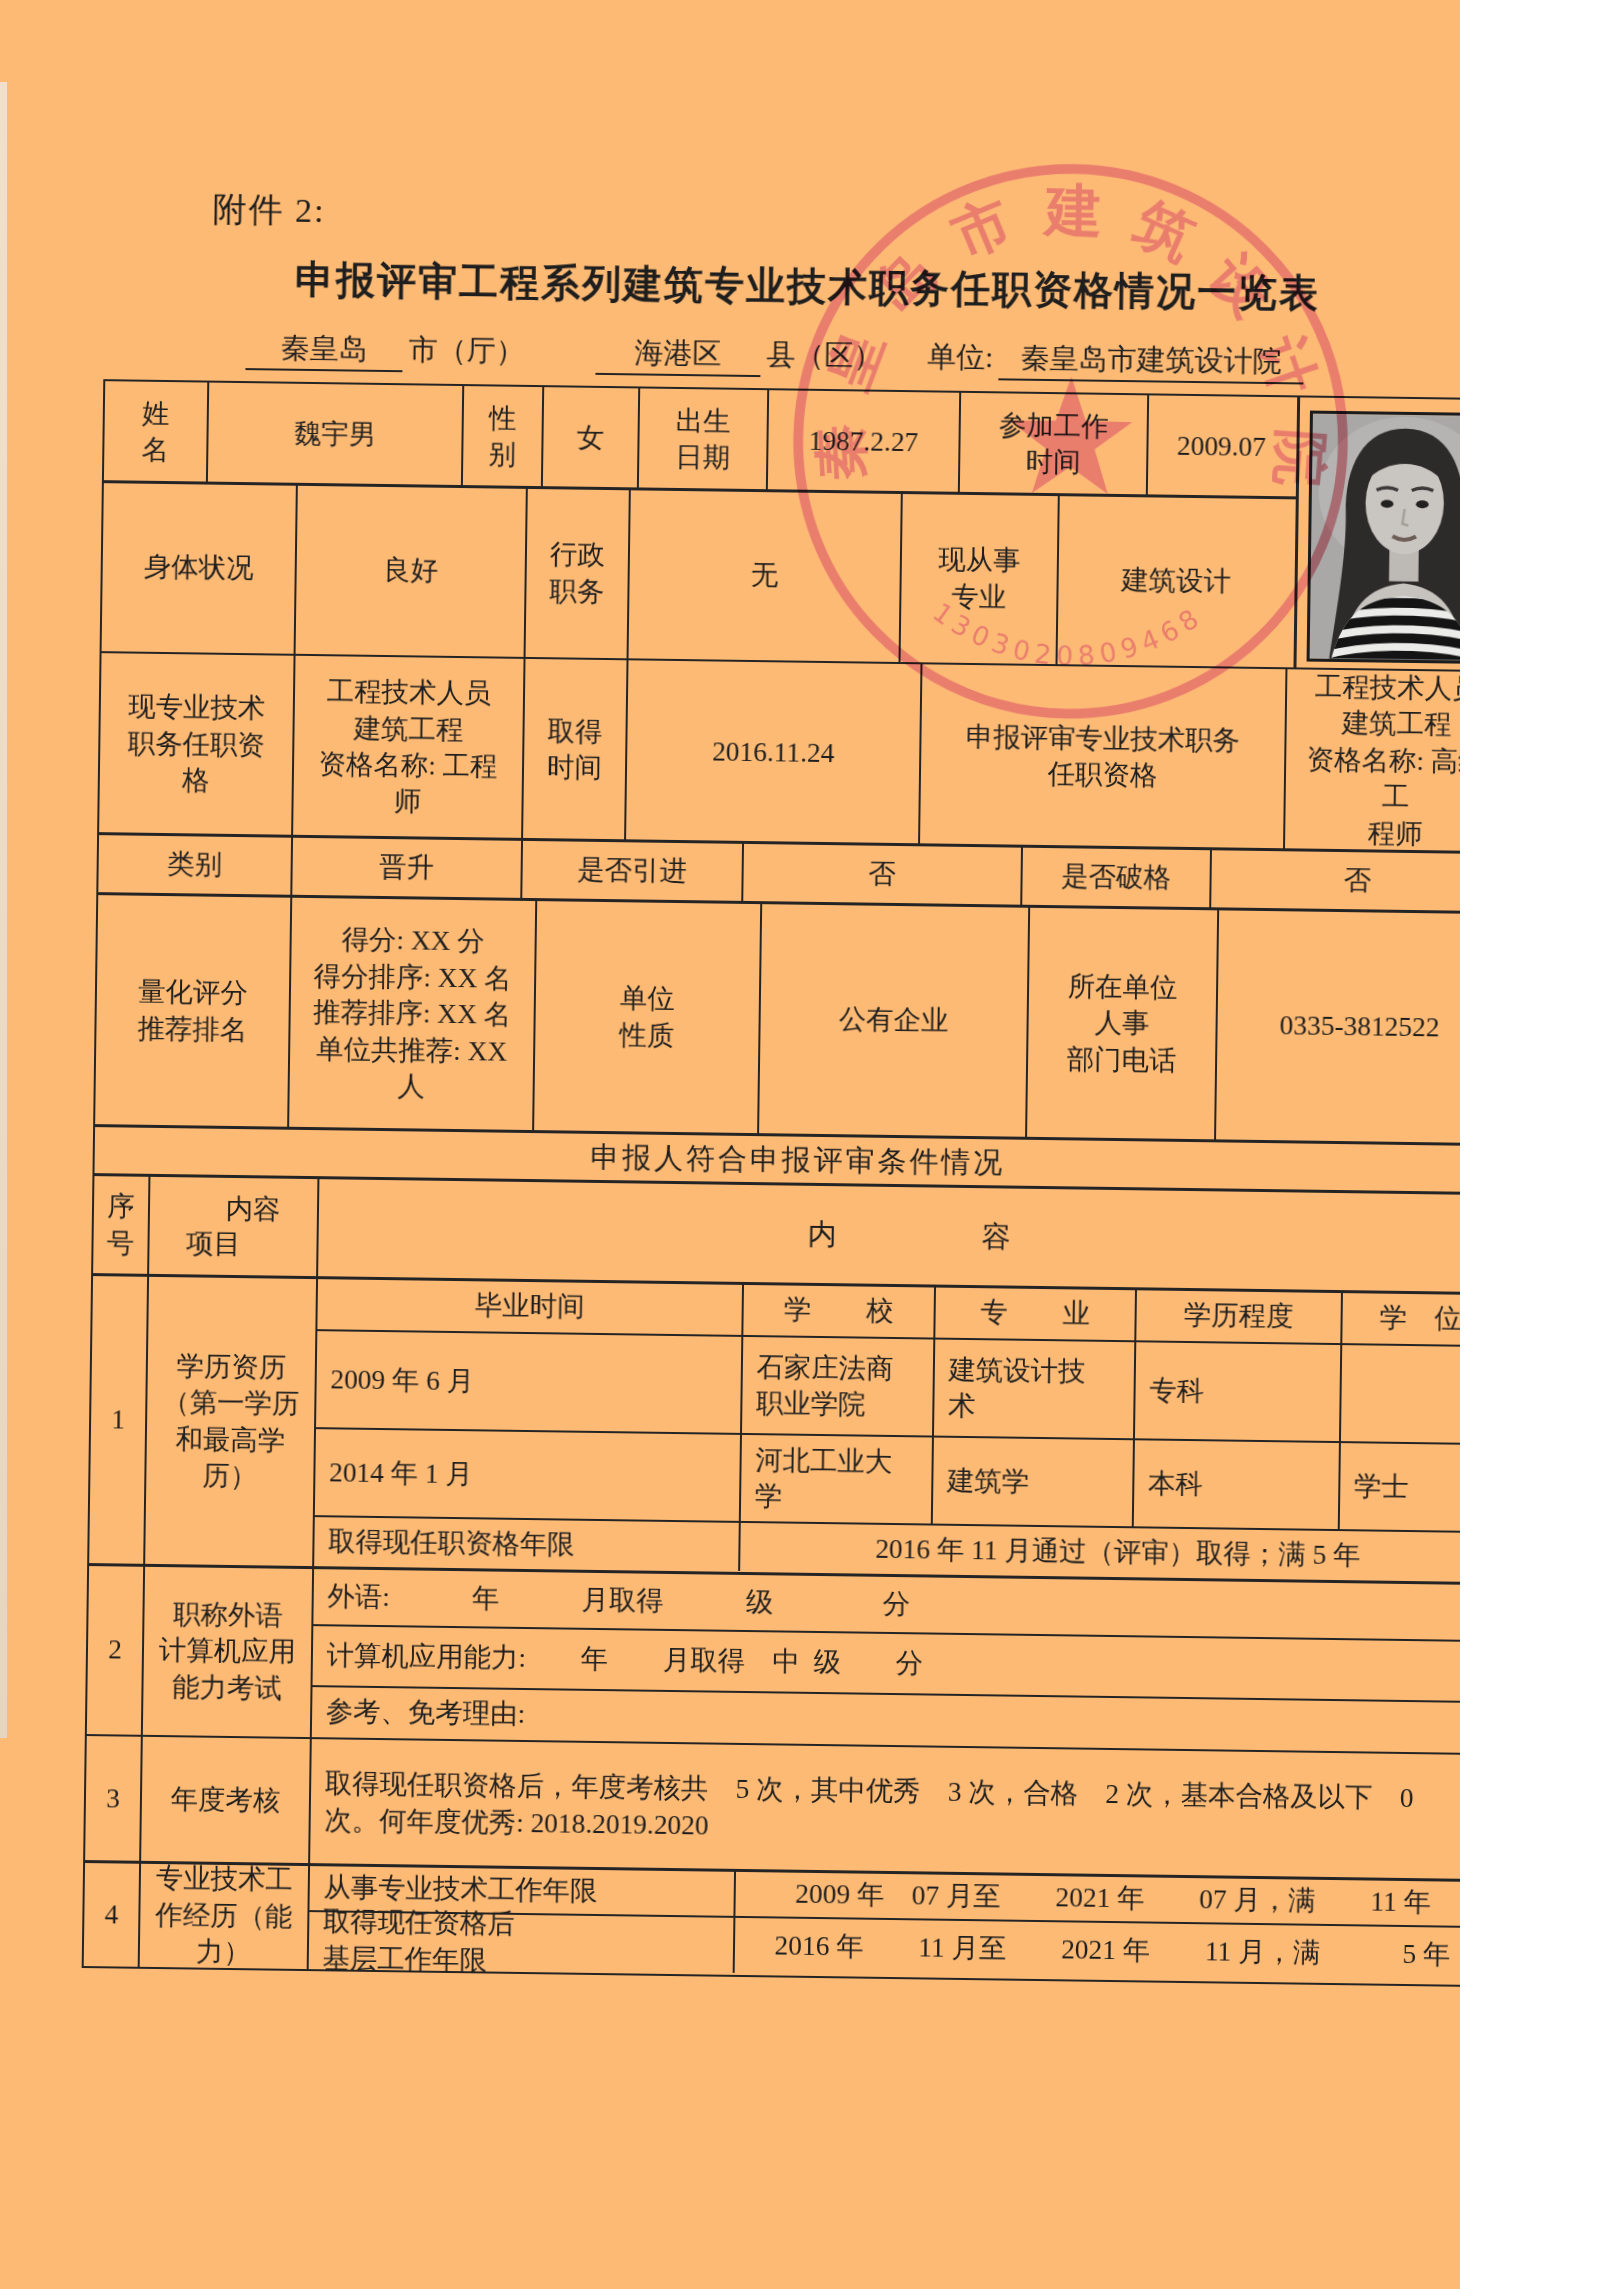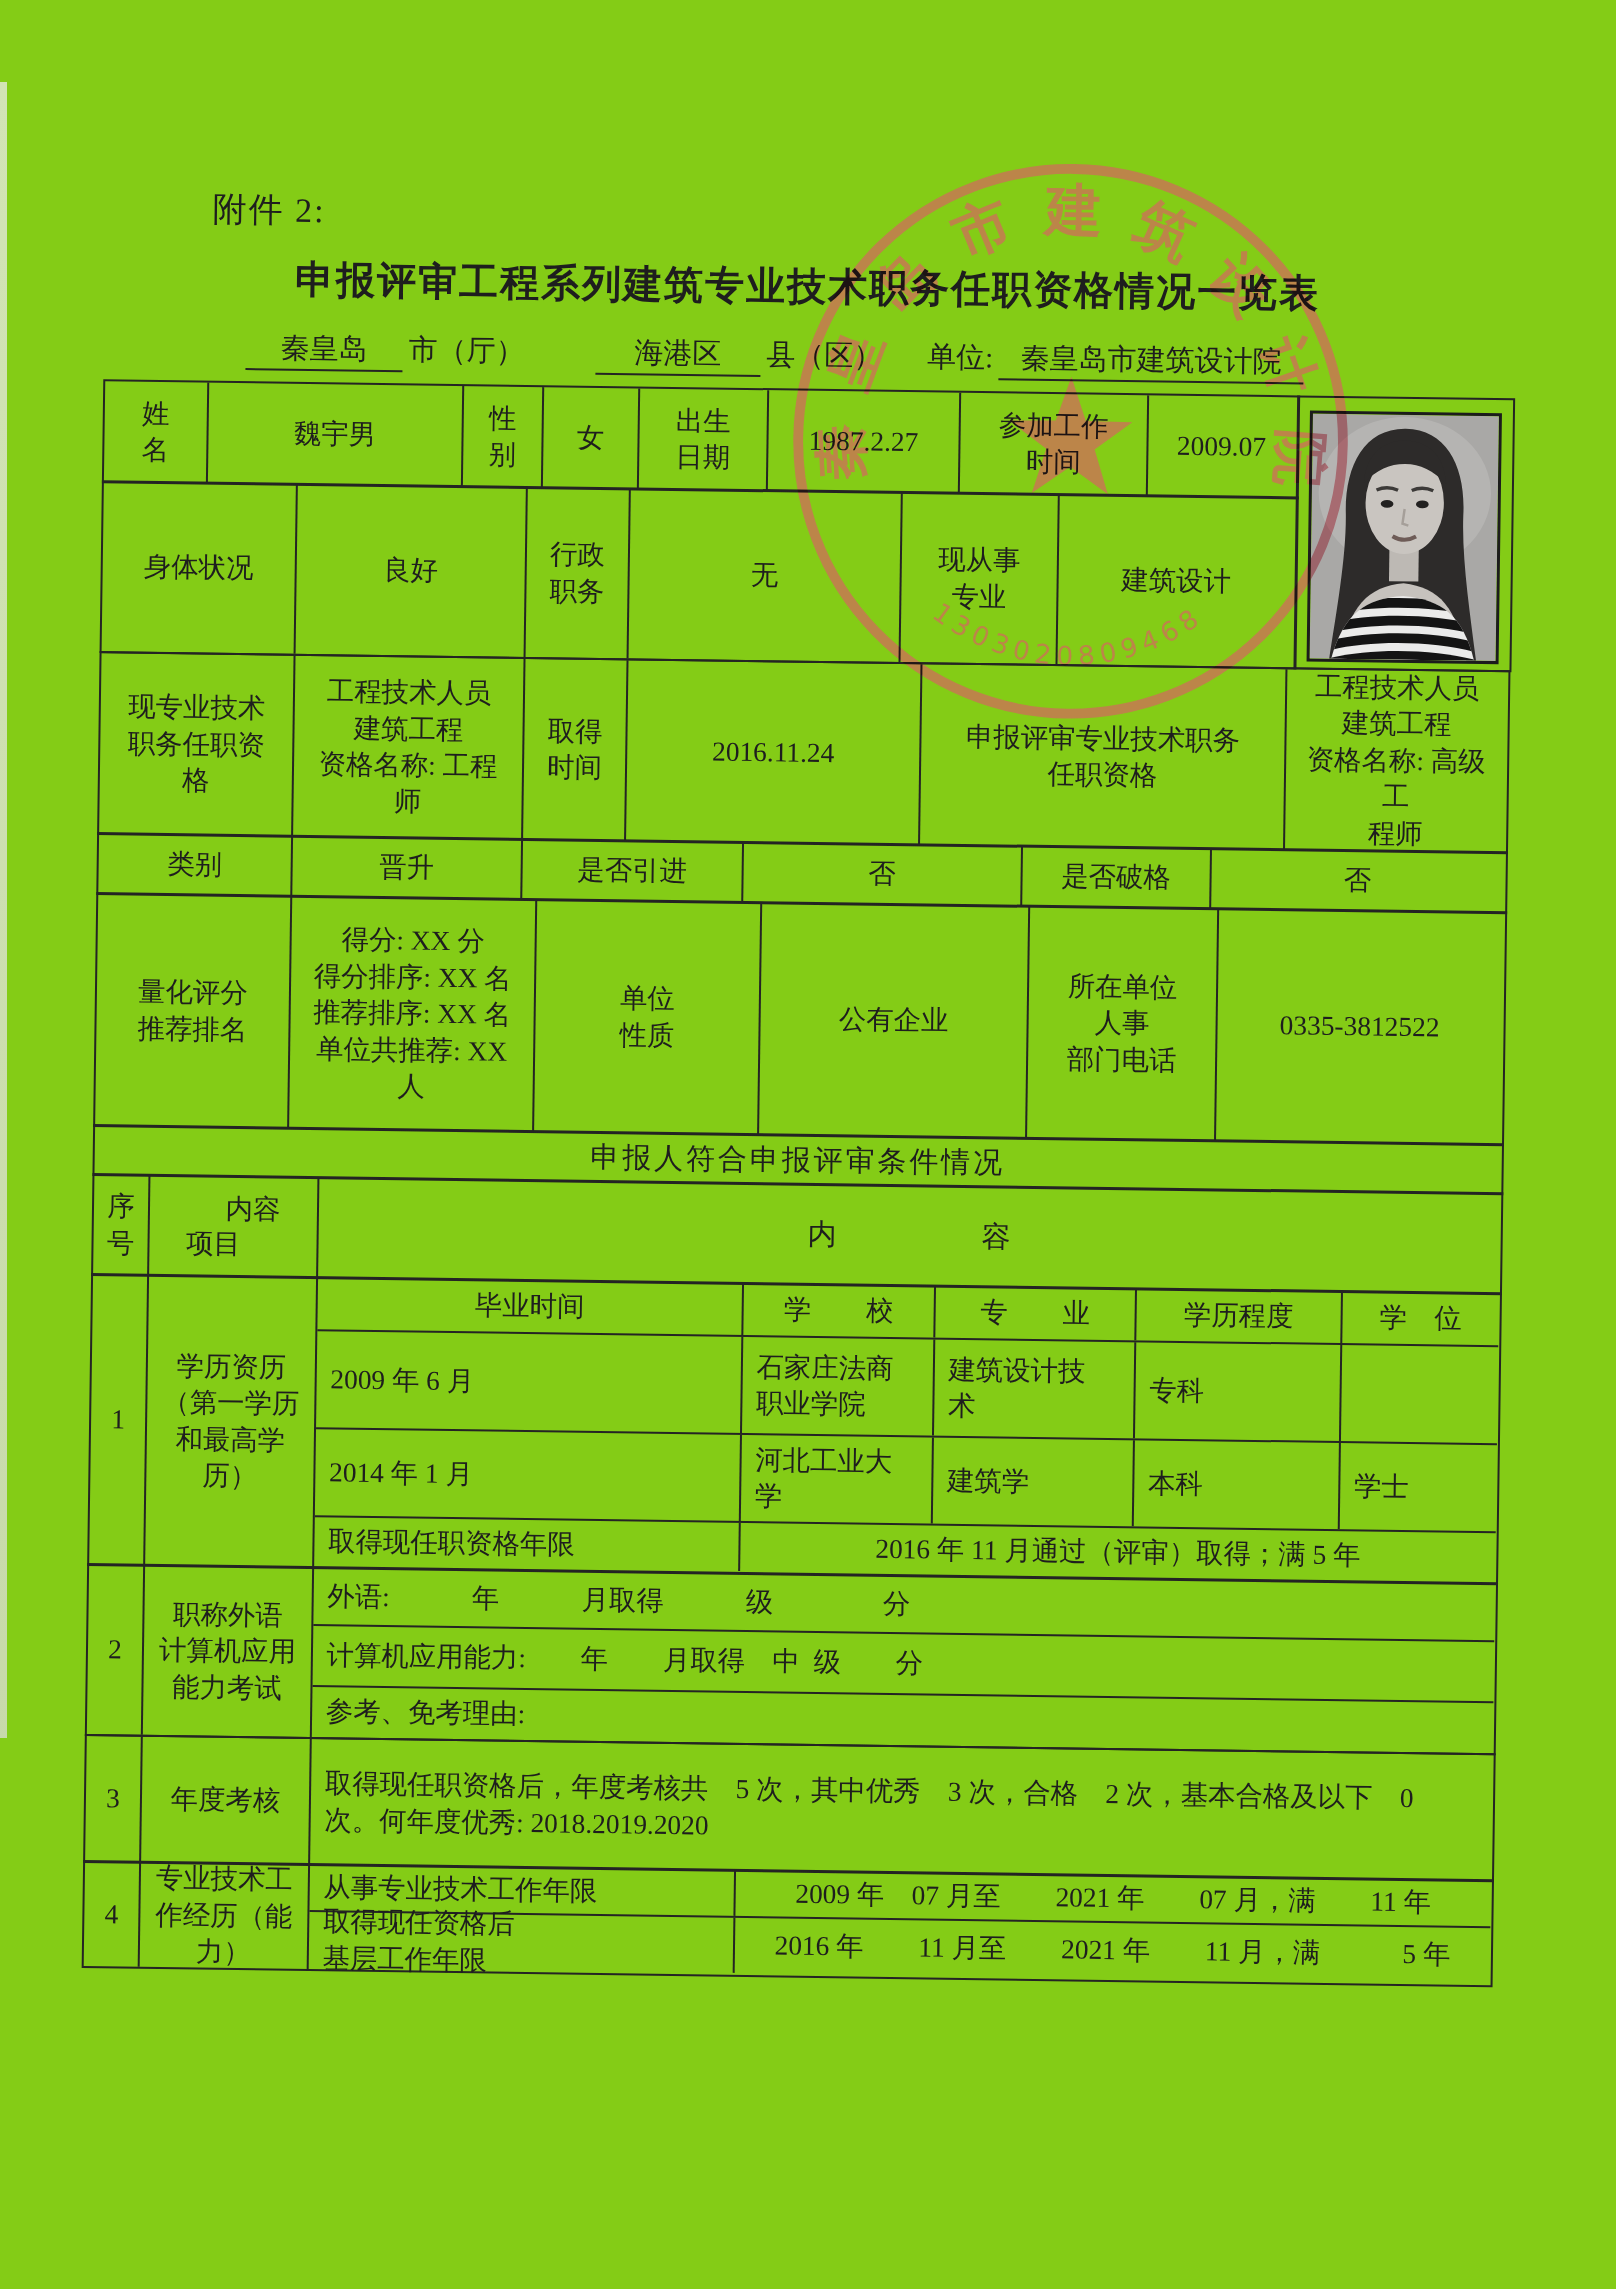--- a/index.html
+++ b/index.html
@@ -1,17 +1,17 @@
 <!DOCTYPE html>
 <html><head>
 <meta charset="utf-8">
 <style>
   html,body{margin:0;padding:0;background:#ffffff;}
   .sheet{
-    position:relative;width:1616px;height:2290px;background:#84cc16;overflow:hidden;
+    position:relative;width:1460px;height:2290px;background:#fdba74;overflow:hidden;
     font-family:"Liberation Serif","DejaVu Serif",serif;color:#1e1e1e;
   }
   .rot{position:absolute;inset:0;transform:rotate(0.78deg);transform-origin:314px 255px;}
   .scan-edge{position:absolute;left:0;top:82px;width:6.9px;height:1656px;
     background:linear-gradient(180deg,#ececea,#dededb);opacity:.75;}
   .attachment{position:absolute;left:212px;top:188px;font-size:34px;letter-spacing:2px;}
   .title{position:absolute;left:0;top:253px;width:1616px;text-align:center;
     font-size:39px;font-weight:600;letter-spacing:2px;}
   .subtitle{position:absolute;left:247px;top:329px;font-size:29px;display:flex;align-items:baseline;white-space:nowrap;}
   .us{border-bottom:2.9px solid #242424;display:inline-block;}

